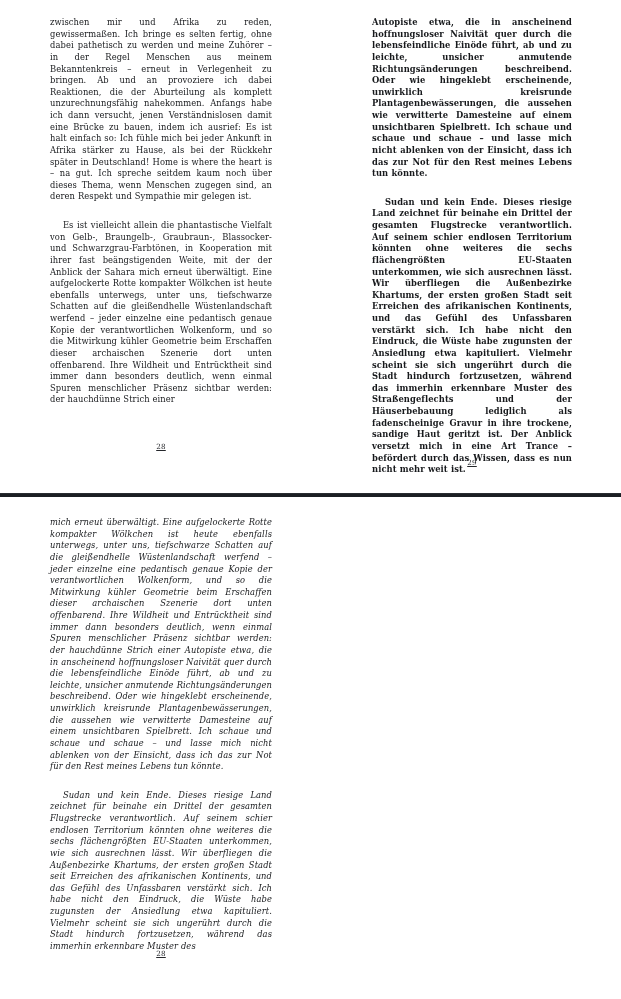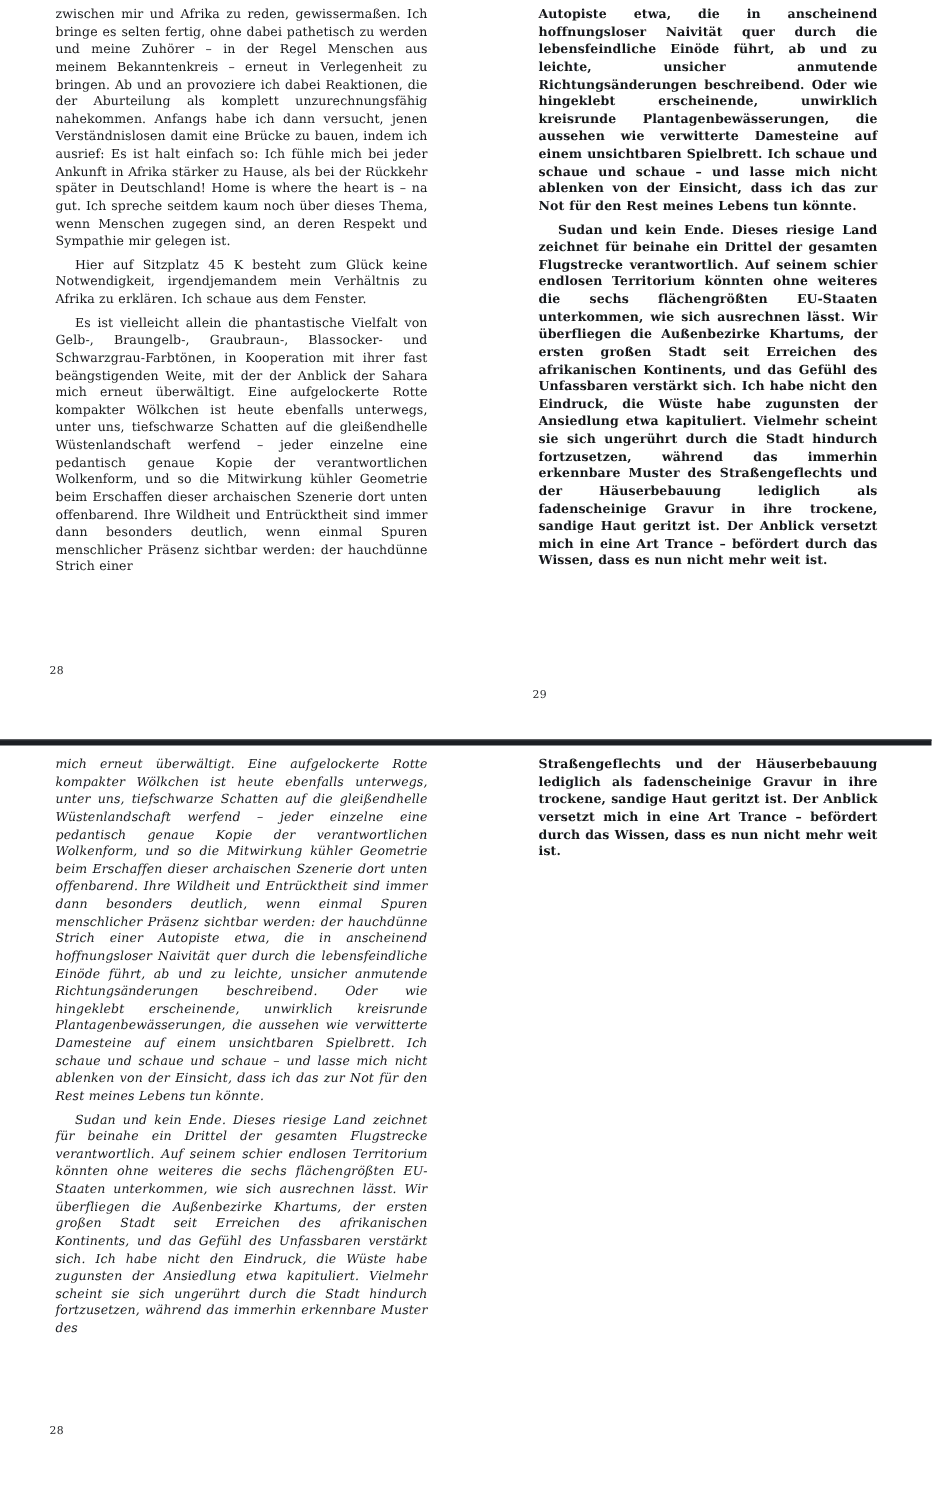--- a/index.html
+++ b/index.html
@@ -64,47 +64,48 @@
     letter-spacing: 0.01em;
     word-spacing: 0.02em;
     hyphens: manual;
     -webkit-hyphens: manual;
     color: #17191c;
   }
   .body-text.indent {
     text-indent: 1.55em;
   }
   .para-block {
-    margin: 4px;
+    margin: 17px;
   }
 
   .folio {
     position: absolute;
     font-size: 7.2px;
     line-height: 1;
     color: #24262a;
+    text-align: center;
     letter-spacing: 0.03em;
+    text-decoration: underline;
   }
   .folio-left  { left: 33px;  width: 256px; }
   .folio-right { left: 355px; width: 234px; margin-top: 16px; }
 
   
   .spread-top .folio { top: 443px; }
   
   .spread-bottom .folio { top: 450px; }
 </style>
 </head>
 <body>
 
 <div class="page-spread spread-top">
   <div class="columns">
 
     <div class="text-column col-left">
       <p class="body-text para-block">zwischen mir und Afrika zu reden, gewissermaßen. Ich bringe es selten fertig, ohne dabei pathetisch zu werden und meine Zuhörer – in der Regel Menschen aus meinem Bekanntenkreis – erneut in Verlegenheit zu bringen. Ab und an provoziere ich dabei Reaktionen, die der Aburteilung als komplett unzurechnungsfähig nahekommen. Anfangs habe ich dann versucht, jenen Verständnislosen damit eine Brücke zu bauen, indem ich ausrief: Es ist halt einfach so: Ich fühle mich bei jeder Ankunft in Afrika stärker zu Hause, als bei der Rückkehr später in Deutschland! Home is where the heart is – na gut. Ich spreche seitdem kaum noch über dieses Thema, wenn Menschen zugegen sind, an deren Respekt und Sympathie mir gelegen ist.</p>
-      <p class="body-text para-block indent">Hier auf Sitzplatz 45 K besteht zum Glück keine Notwendigkeit, irgendjemandem mein Verhältnis zu Afrika zu erklären. Ich schaue aus dem Fenster.</p>
       <p class="body-text para-block indent">Es ist vielleicht allein die phantastische Vielfalt von Gelb-, Braungelb-, Graubraun-, Blassocker- und Schwarzgrau-Farbtönen, in Kooperation mit ihrer fast beängstigenden Weite, mit der der Anblick der Sahara mich erneut überwältigt. Eine aufgelockerte Rotte kompakter Wölkchen ist heute ebenfalls unterwegs, unter uns, tiefschwarze Schatten auf die gleißendhelle Wüstenlandschaft werfend – jeder einzelne eine pedantisch genaue Kopie der verantwortlichen Wolkenform, und so die Mitwirkung kühler Geometrie beim Erschaffen dieser archaischen Szenerie dort unten offenbarend. Ihre Wildheit und Entrücktheit sind immer dann besonders deutlich, wenn einmal Spuren menschlicher Präsenz sichtbar werden: der hauchdünne Strich einer</p>
     </div>
 
     <div class="text-column col-right">
       <p class="body-text para-block">Autopiste etwa, die in anscheinend hoffnungsloser Naivität quer durch die lebensfeindliche Einöde führt, ab und zu leichte, unsicher anmutende Richtungsänderungen beschreibend. Oder wie hingeklebt erscheinende, unwirklich kreisrunde Plantagenbewässerungen, die aussehen wie verwitterte Damesteine auf einem unsichtbaren Spielbrett. Ich schaue und schaue und schaue – und lasse mich nicht ablenken von der Einsicht, dass ich das zur Not für den Rest meines Lebens tun könnte.</p>
       <p class="body-text para-block indent">Sudan und kein Ende. Dieses riesige Land zeichnet für beinahe ein Drittel der gesamten Flugstrecke verantwortlich. Auf seinem schier endlosen Territorium könnten ohne weiteres die sechs flächengrößten EU-Staaten unterkommen, wie sich ausrechnen lässt. Wir überfliegen die Außenbezirke Khartums, der ersten großen Stadt seit Erreichen des afrikanischen Kontinents, und das Gefühl des Unfassbaren verstärkt sich. Ich habe nicht den Eindruck, die Wüste habe zugunsten der Ansiedlung etwa kapituliert. Vielmehr scheint sie sich ungerührt durch die Stadt hindurch fortzusetzen, während das immerhin erkennbare Muster des Straßengeflechts und der Häuserbebauung lediglich als fadenscheinige Gravur in ihre trockene, sandige Haut geritzt ist. Der Anblick versetzt mich in eine Art Trance – befördert durch das Wissen, dass es nun nicht mehr weit ist.</p>
     </div>
 
   </div>
 
@@ -115,20 +116,17 @@
 <div class="spread-divider"></div>
 
 <div class="page-spread spread-bottom">
   <div class="columns">
 
     <div class="text-column col-left">
       <p class="body-text para-block">mich erneut überwältigt. Eine aufgelockerte Rotte kompakter Wölkchen ist heute ebenfalls unterwegs, unter uns, tiefschwarze Schatten auf die gleißendhelle Wüstenlandschaft werfend – jeder einzelne eine pedantisch genaue Kopie der verantwortlichen Wolkenform, und so die Mitwirkung kühler Geometrie beim Erschaffen dieser archaischen Szenerie dort unten offenbarend. Ihre Wildheit und Entrücktheit sind immer dann besonders deutlich, wenn einmal Spuren menschlicher Präsenz sichtbar werden: der hauchdünne Strich einer Autopiste etwa, die in anscheinend hoffnungsloser Naivität quer durch die lebensfeindliche Einöde führt, ab und zu leichte, unsicher anmutende Richtungsänderungen beschreibend. Oder wie hingeklebt erscheinende, unwirklich kreisrunde Plantagenbewässerungen, die aussehen wie verwitterte Damesteine auf einem unsichtbaren Spielbrett. Ich schaue und schaue und schaue – und lasse mich nicht ablenken von der Einsicht, dass ich das zur Not für den Rest meines Lebens tun könnte.</p>
       <p class="body-text para-block indent">Sudan und kein Ende. Dieses riesige Land zeichnet für beinahe ein Drittel der gesamten Flugstrecke verantwortlich. Auf seinem schier endlosen Territorium könnten ohne weiteres die sechs flächengrößten EU-Staaten unterkommen, wie sich ausrechnen lässt. Wir überfliegen die Außenbezirke Khartums, der ersten großen Stadt seit Erreichen des afrikanischen Kontinents, und das Gefühl des Unfassbaren verstärkt sich. Ich habe nicht den Eindruck, die Wüste habe zugunsten der Ansiedlung etwa kapituliert. Vielmehr scheint sie sich ungerührt durch die Stadt hindurch fortzusetzen, während das immerhin erkennbare Muster des</p>
     </div>
 
-    <div class="text-column col-right">
-      <p class="body-text para-block">Straßengeflechts und der Häuserbebauung lediglich als fadenscheinige Gravur in ihre trockene, sandige Haut geritzt ist. Der Anblick versetzt mich in eine Art Trance – befördert durch das Wissen, dass es nun nicht mehr weit ist.</p>
-    </div>
 
   </div>
 
   <div class="folio folio-left">28</div>
 </div>
 
 </body></html>

